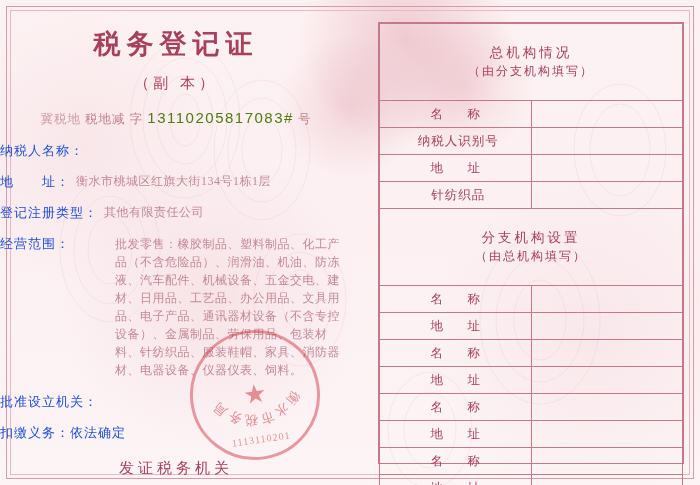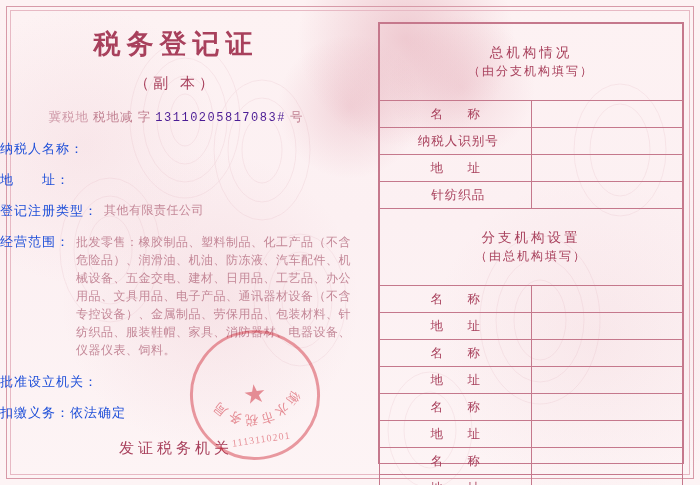--- a/index.html
+++ b/index.html
@@ -59,23 +59,23 @@
   }
   .code-line{
     margin-top:16px;
     text-align:center;
     font-size:12.5px;
     color:#c07f90;
     letter-spacing:1px;
   }
   .code-line .faint{color:#cf9aa8;}
   .code-line .num{
-    color:#4c1d95; letter-spacing:1.5px;
-    font-family:Liberation Mono, monospace;
-    font-size:12px;
+    color:#4d7c0f; letter-spacing:1.5px;
+    font-family:Liberation Sans, sans-serif;
+    font-size:15px;
   }
 
   .field{
     display:flex;align-items:flex-start;
     margin-top:14px;
     font-size:13px;
     line-height:17px;
   }
   .field .lab{
     flex:0 0 auto;
@@ -90,20 +90,21 @@
     padding-left:6px;
     font-size:12px;
     opacity:.92;
   }
   .field.block .val{ line-height:18px; }
   .scope-val{
     font-size:11.5px;
     color:#c98fa0;
     line-height:17px;
     opacity:.85;
+    margin-left:39px;
   }
 
   .issuer{
     margin-top:18px;
     text-align:center;
     font-size:15px;
     letter-spacing:4px;
     color:#a8405c;
   }
 
@@ -220,20 +221,21 @@
     <span>号</span>
   </div>
 
   <div class="field">
     <span class="lab">纳税人名称：</span>
   </div>
 
 
   <div class="field">
     <span class="lab">地　　址：</span>
+    <span class="val">衡水市桃城区红旗大街134号1栋1层</span>
   </div>
 
   <div class="field">
     <span class="lab">登记注册类型：</span>
     <span class="val">其他有限责任公司</span>
   </div>
 
   <div class="field block">
     <span class="lab">经营范围：</span>
     <span class="val scope-val">批发零售：橡胶制品、塑料制品、化工产品（不含危险品）、润滑油、机油、防冻液、汽车配件、机械设备、五金交电、建材、日用品、工艺品、办公用品、文具用品、电子产品、通讯器材设备（不含专控设备）、金属制品、劳保用品、包装材料、针纺织品、服装鞋帽、家具、消防器材、电器设备、仪器仪表、饲料。</span>

